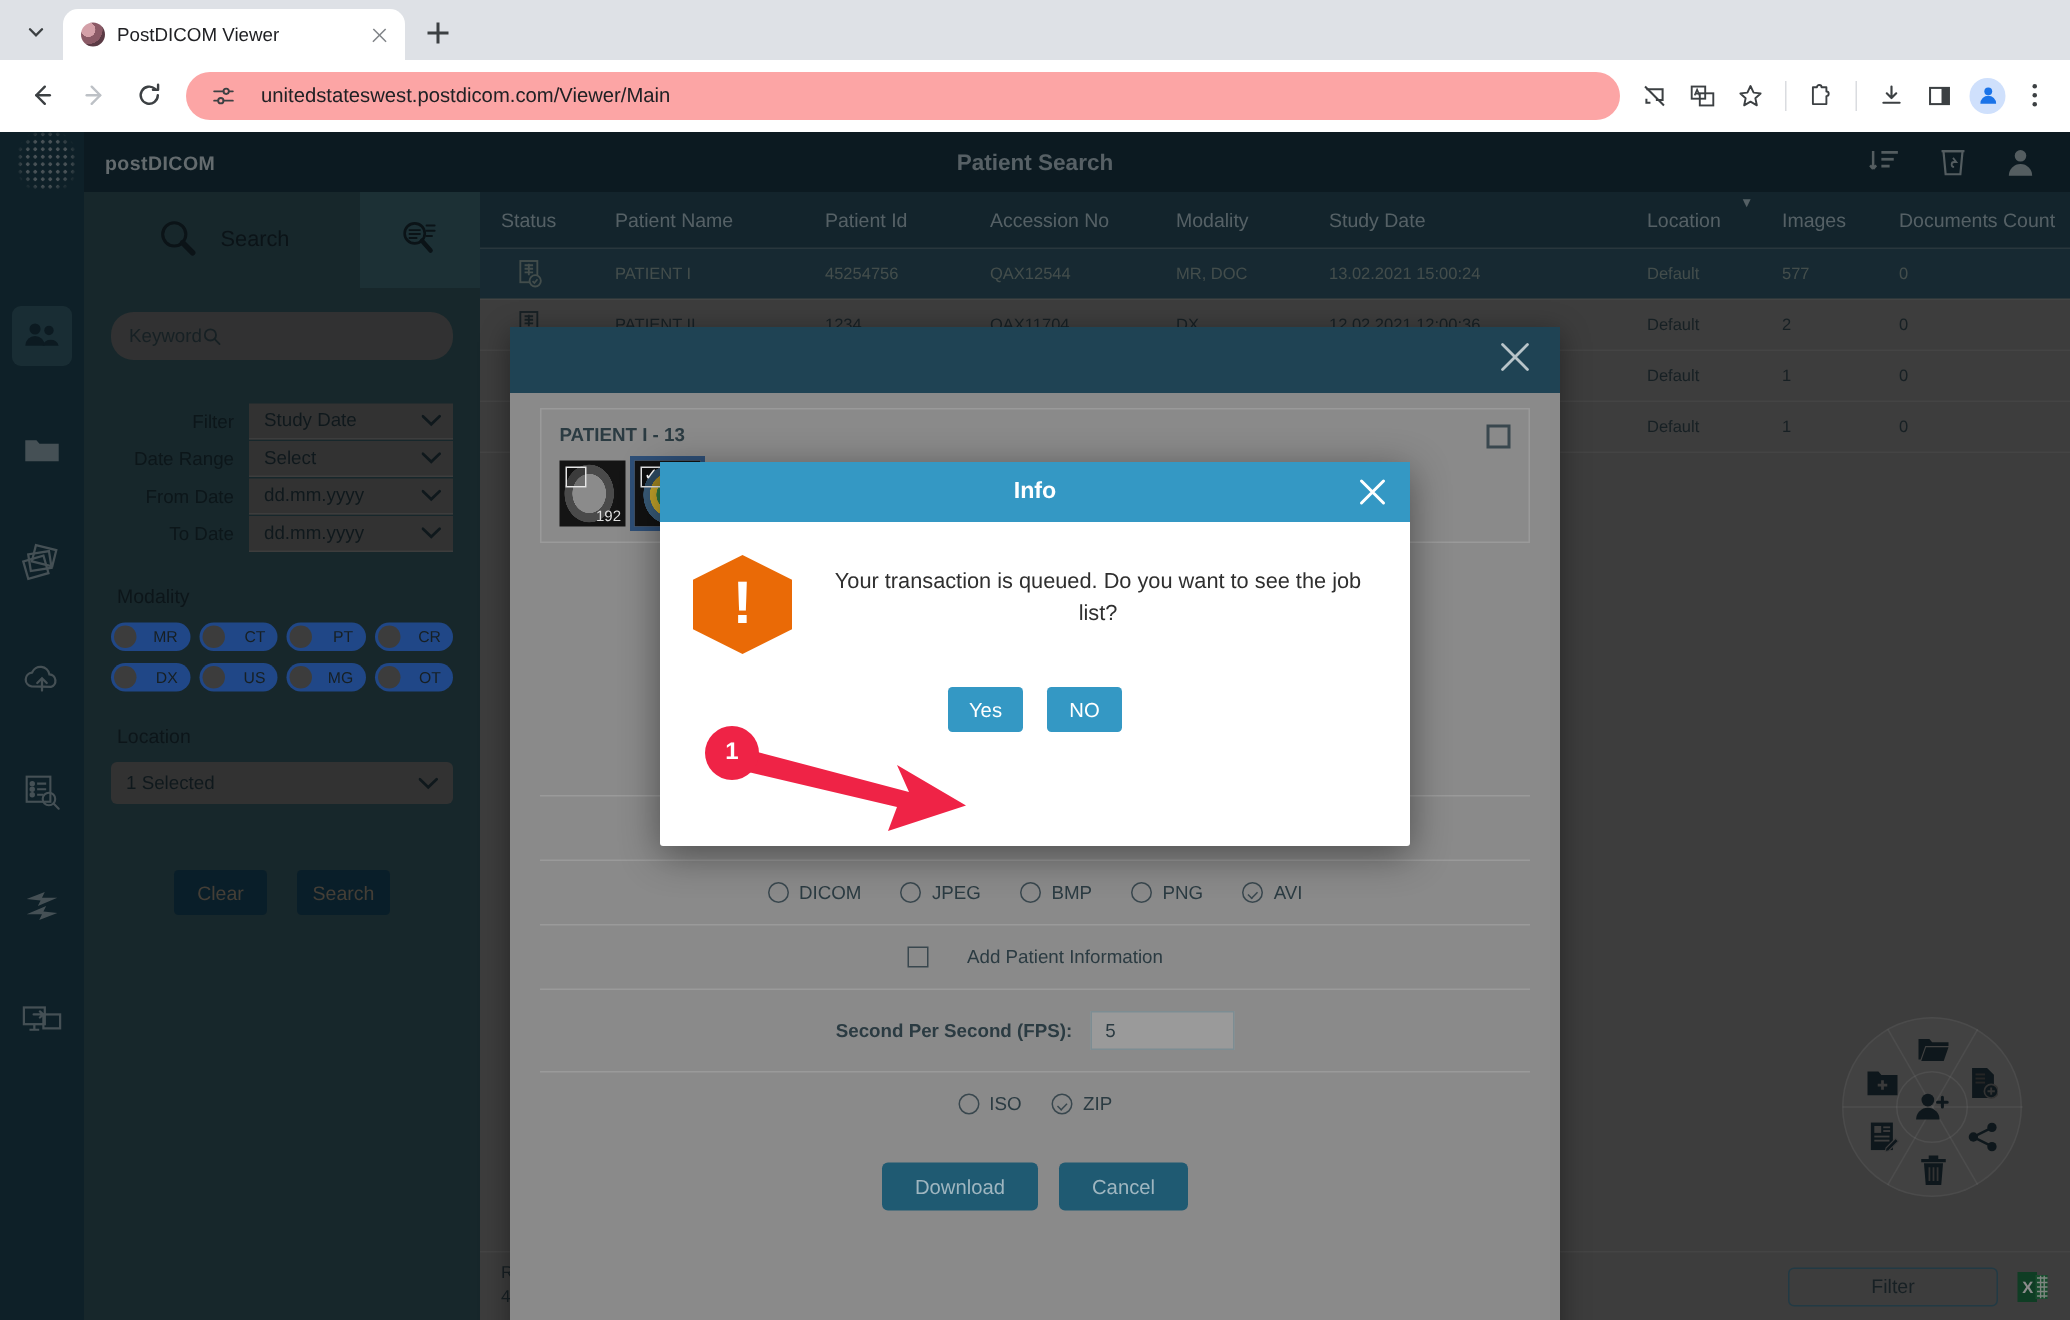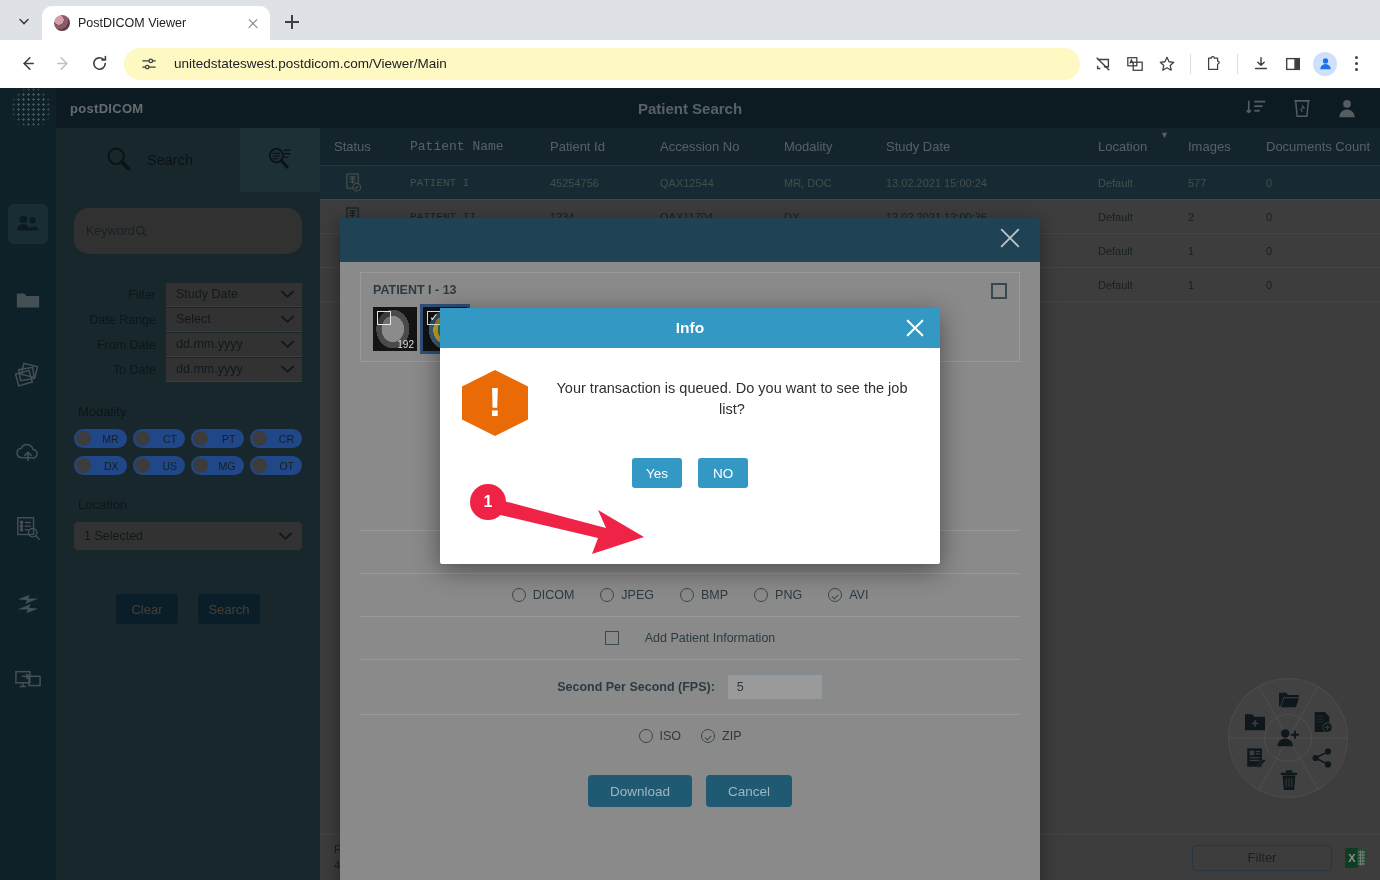--- a/index.html
+++ b/index.html
@@ -54,21 +54,21 @@
     position: absolute; left: 0; top: 40px; width: 1380px; height: 48px;
     background: #ffffff; display: flex; align-items: center; padding: 0 10px; gap: 2px;
     border-bottom: 1px solid #ffffff;
   }
   .nav-btn {
     width: 34px; height: 34px; display: flex; align-items: center; justify-content: center;
     color: #3c4043; border-radius: 50%;
   }
   .nav-btn.disabled { color: #bdc1c6; }
   .omnibox {
-    flex: 1; height: 32px; background: #fef9c3; border-radius: 16px;
+    flex: 1; height: 32px; background: #fca5a5; border-radius: 16px;
     display: flex; align-items: center; padding: 0 14px 0 10px; gap: 10px; margin: 0 6px;
   }
   .omnibox-url { font-size: 13.5px; color: #202124; white-space: nowrap; }
   .tb-icon {
     width: 30px; height: 30px; display: flex; align-items: center; justify-content: center;
     color: #3c4043; flex: none;
   }
   .tb-sep { width: 1px; height: 20px; background: #dadce0; margin: 0 6px; flex: none; }
   .avatar-btn {
     width: 24px; height: 24px; border-radius: 50%; background: #cfe0fc;
@@ -135,21 +135,21 @@
   }
   .search-tabs { display: flex; height: 64px; }
   .search-tab {
     flex: 1; display: flex; align-items: center; justify-content: center; gap: 12px;
     color: #14232a; font-size: 14.5px;
   }
   .search-tab.wide { background: #2b474f; }
   .search-tab.narrow { flex: 0 0 80px; background: #335862; }
   .panel-body { padding: 16px 18px 0 18px; }
   .keyword-box {
-    height: 46px; background: #5c5c5c; border-radius: 15px; display: flex; align-items: center;
+    height: 32px; background: #5c5c5c; border-radius: 15px; display: flex; align-items: center;
     padding: 0 12px; color: #c9c9c9; font-size: 12.5px; 
     opacity: .95;
   }
   .keyword-box .kw-text { color: #2b3b42; }
   .form-rows { margin-top: 28px; }
   .form-row { display: flex; align-items: center; height: 25px; margin-bottom: 0; }
   .form-label { width: 92px; text-align: right; padding-right: 10px; font-size: 12.5px; color: #16282f; }
   .form-select {
     flex: 1; height: 24px; background: #5c5c5c; display: flex; align-items: center;
     justify-content: space-between; padding: 0 8px 0 10px; font-size: 12.5px; color: #1d2d34;
@@ -193,21 +193,21 @@
     display: flex; height: 34px; align-items: center; font-size: 11px;
     border-bottom: 1px solid #7d7d7d;
   }
   .row .td { padding-left: 14px; color: #2b3b42; overflow: hidden; white-space: nowrap; }
   .row.selected { background: #2b4c5b; }
   .row.selected .td { color: #7b8d8a; }
   .status-ico { width: 38px; display: flex; justify-content: center; color: #2b3b42; }
   .row.selected .status-ico { color: #7b8d8a; }
 
   .c-status { flex: 0 0 76px; }
-  .c-name   { flex: 0 0 140px; font-family: Liberation Mono, monospace; }
+  .c-name   { flex: 0 0 140px; }
   .c-pid    { flex: 0 0 110px; }
   .c-acc    { flex: 0 0 124px; }
   .c-mod    { flex: 0 0 102px; }
   .c-date   { flex: 0 0 212px; }
   .c-loc    { flex: 0 0 90px; }
   .c-img    { flex: 0 0 78px; }
   .c-doc    { flex: 1; }
 
   
   .bottom-bar {

